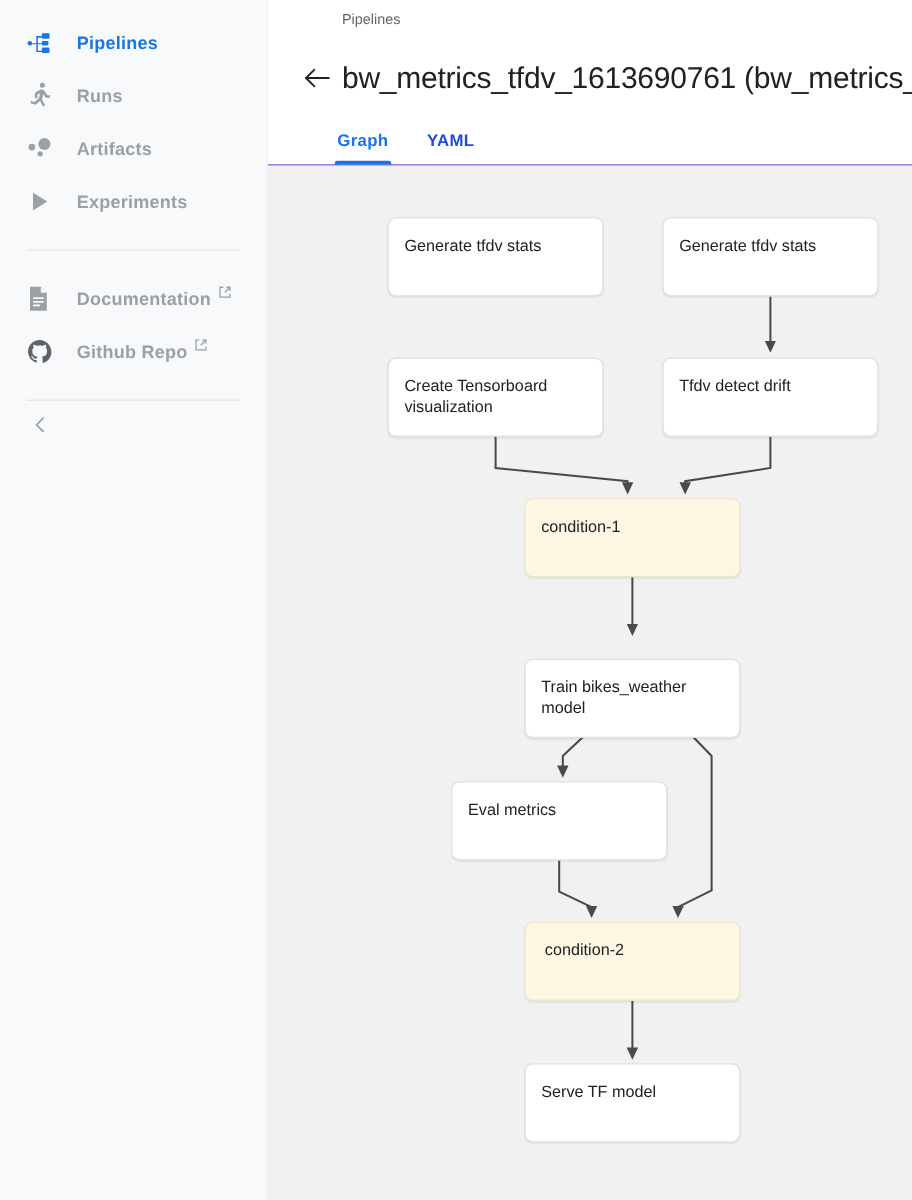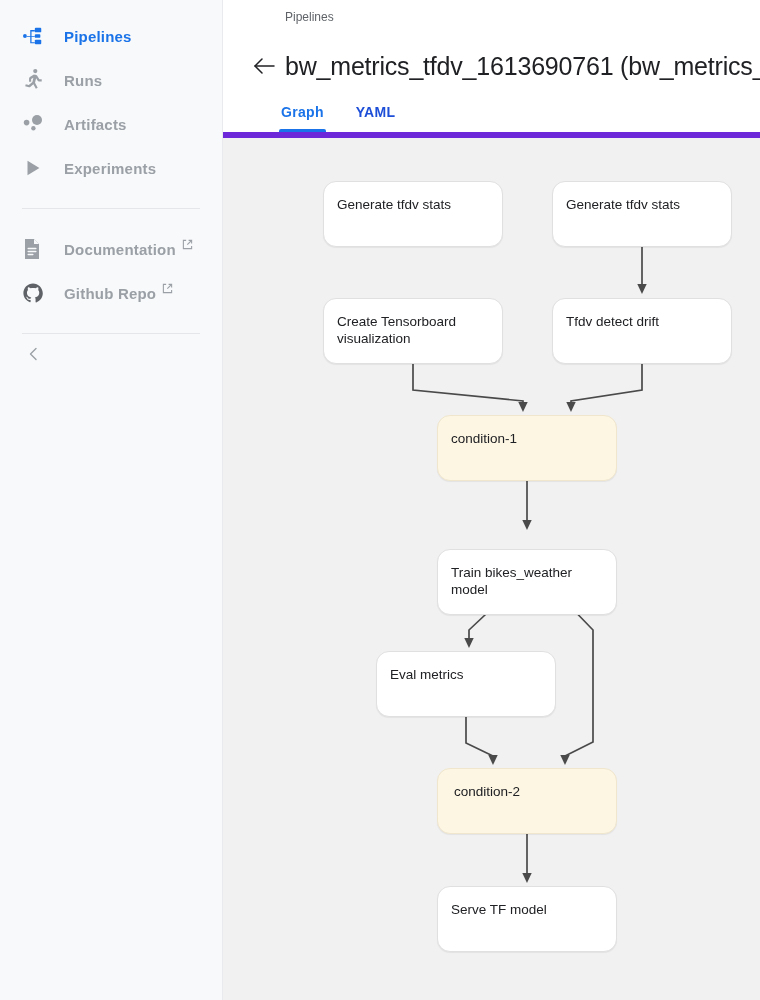--- a/index.html
+++ b/index.html
@@ -130,21 +130,21 @@
     letter-spacing: -.2px;
     line-height: 34px;
     margin-left: 6px;
     white-space: nowrap;
   }
 
   #tabbar {
     position: relative;
     height: 43px;
     background: #ffffff;
-    border-bottom: 6px solid #6d28d9;
+    border-bottom: 1px solid #6d28d9;
     display: flex;
     align-items: flex-end;
     padding-left: 42px;
   }
   .tab {
     position: relative;
     font-size: 14px;
     font-weight: bold;
     color: #1d4ed8;
     padding: 0 16px 12px 16px;
@@ -172,21 +172,21 @@
   #graph-svg {
     position: absolute;
     left: 0; top: 0;
     width: 536px;
     height: 862px;
   }
   .gnode {
     position: absolute;
     background: #ffffff;
     border: 1px solid #e0e0e0;
-    border-radius: 13px;
+    border-radius: 7px;
     box-shadow: 0 1px 1px rgba(0,0,0,0.06);
     padding: 14px 13px;
     cursor: pointer;
     overflow: hidden;
   }
   .gnode.condition {
     background: #fdf6e3;
     border-color: #f0e6cd;
   }
   .gnode .gnode-label {

